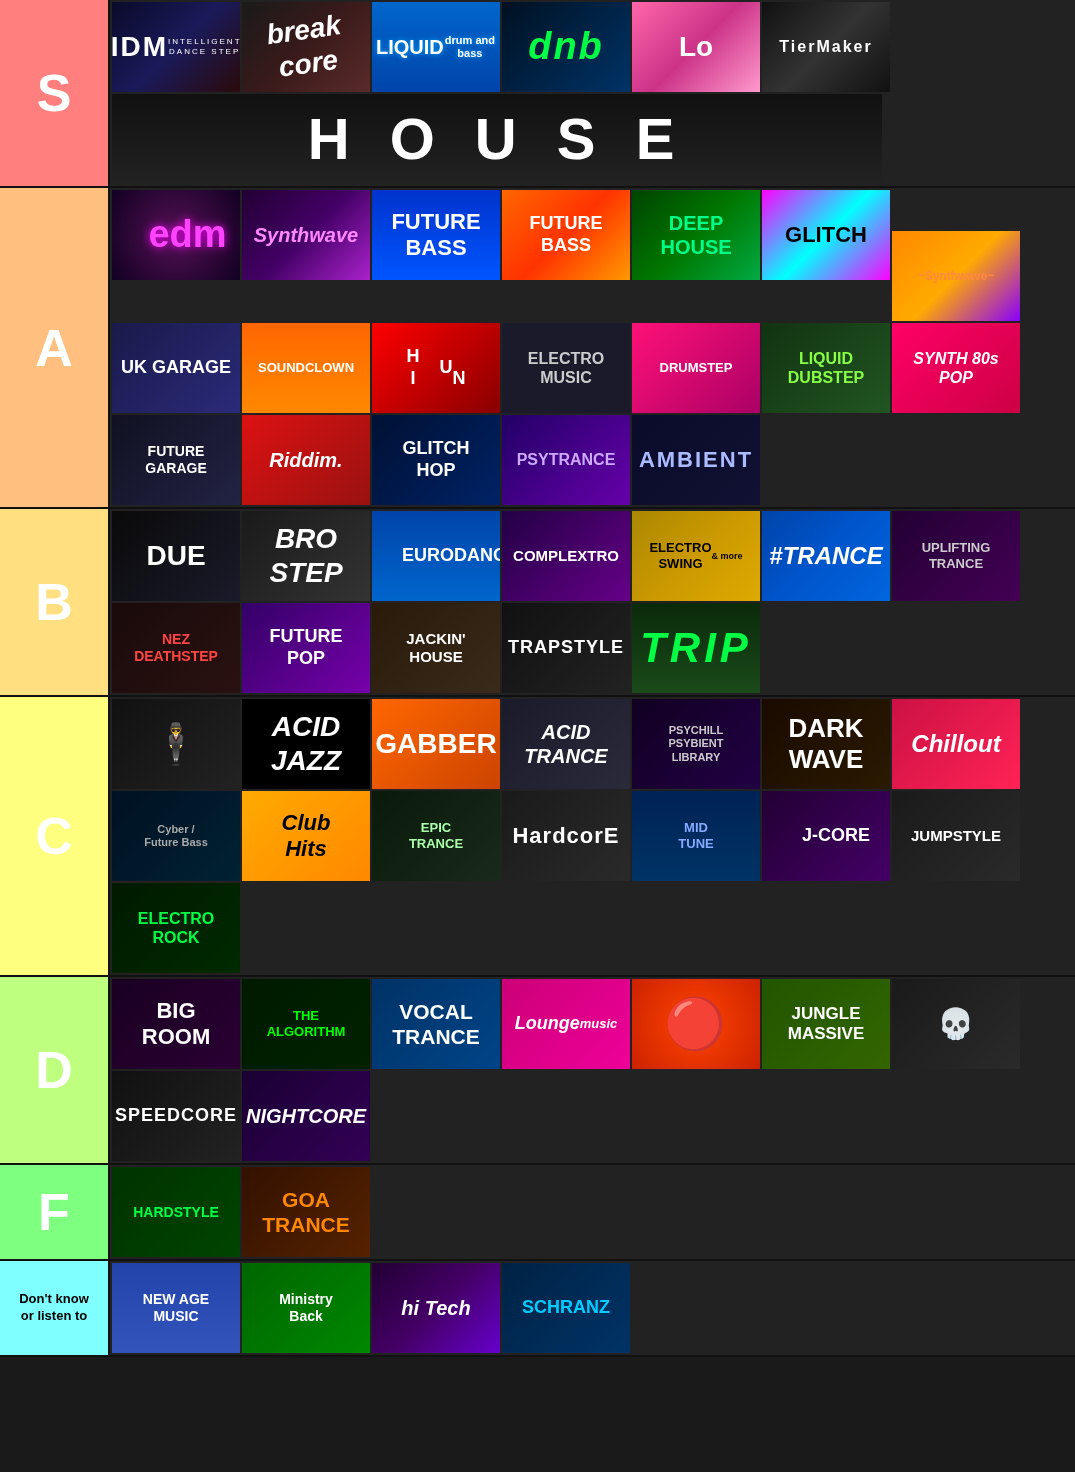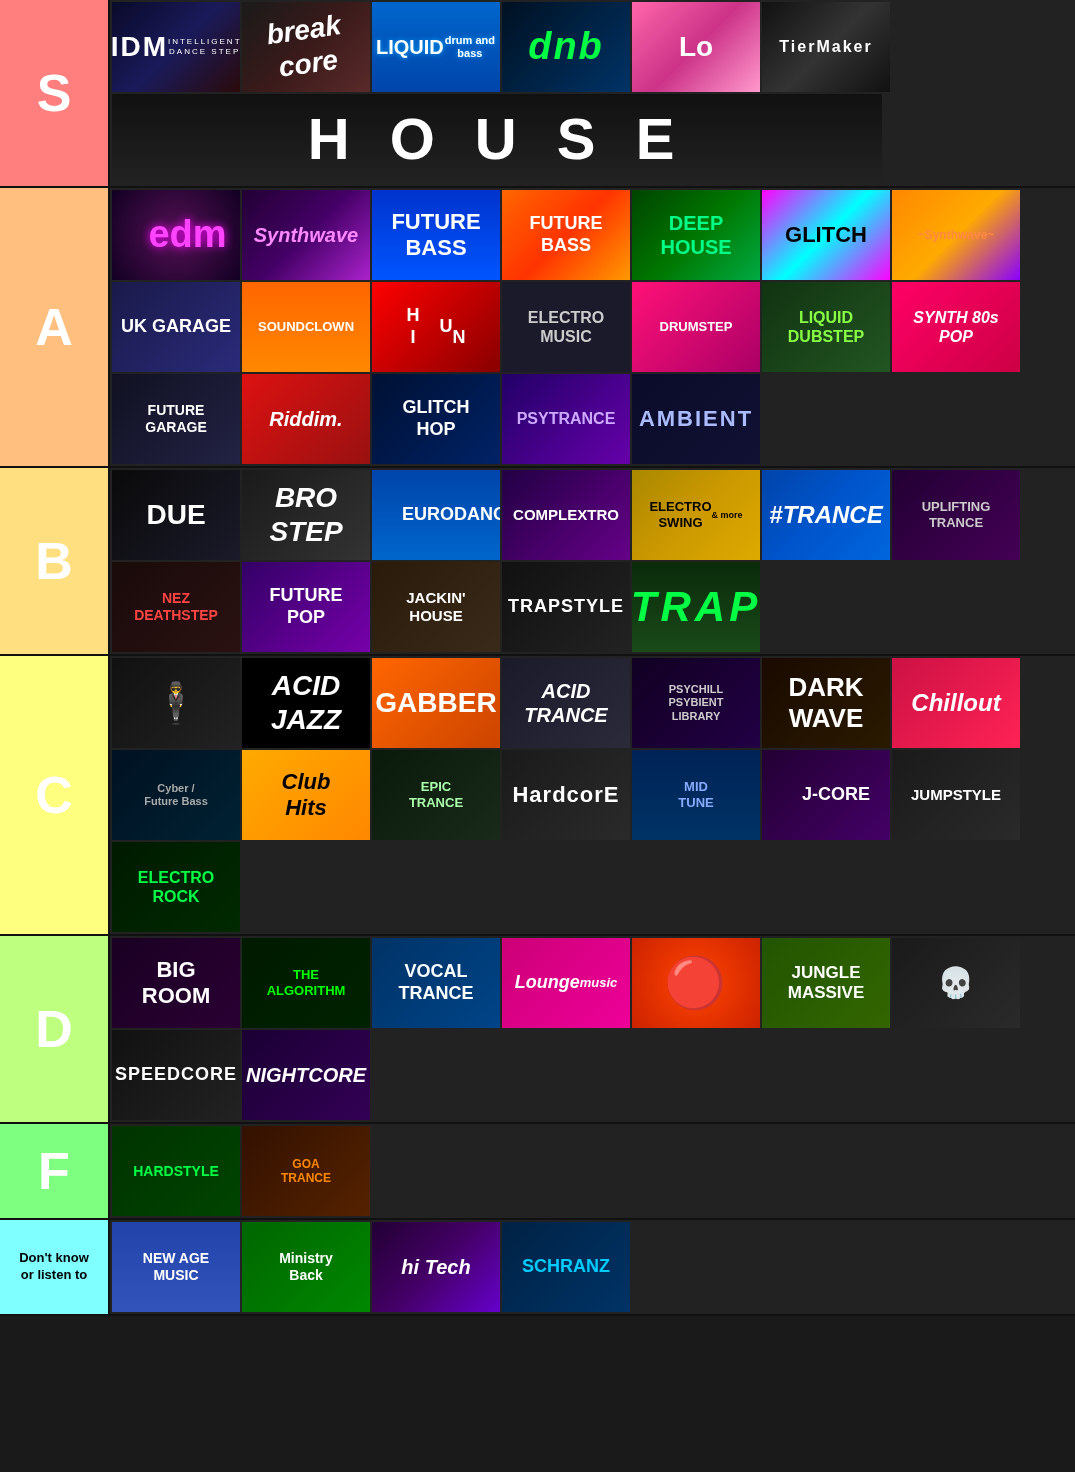--- a/index.html
+++ b/index.html
@@ -115,21 +115,21 @@
 
     .tile-deep-house { background: linear-gradient(135deg, #004400, #007700, #00aa44); }
     .tile-deep-house .tile-label { font-size: 18px; color: #00ff88; }
 
     .tile-glitch { background: linear-gradient(135deg, #ff00ff, #00ffff, #ff00ff); }
     .tile-glitch .tile-label { font-size: 22px; color: #000; }
 
     .tile-trip-hop { background: linear-gradient(180deg, #1a1a1a, #2a2a3a); }
     .tile-trip-hop .tile-label { font-size: 14px; }
 
-    .tile-synthwave2 { background: linear-gradient(135deg, #ff8800, #ffaa00, #8800ff); }
+    .tile-synthwave2 { background: linear-gradient(135deg, #ff8800, #ffaa00, #8800ff); margin-top: 41px; }
     .tile-synthwave2 .tile-label { font-size: 12px; }
 
     .tile-uk-garage { background: linear-gradient(135deg, #1a1a4a, #2a2a7a); }
     .tile-uk-garage .tile-label { font-size: 18px; }
 
     .tile-soundclown { background: linear-gradient(180deg, #ff6600, #ff8800); }
     .tile-soundclown .tile-label { font-size: 14px; color: #fff; }
 
     .tile-hun { background: linear-gradient(135deg, #ff0000, #880000); }
     .tile-hun .tile-label { font-size: 10px; }
@@ -410,21 +410,21 @@
         <div class="tile-label" style="font-size:18px;color:#fff">FUTURE<br>POP</div>
       </div>
       <div class="tile tile-jackin-house">
         <div class="tile-label" style="font-size:15px;color:#fff">JACKIN'<br>HOUSE</div>
       </div>
       <div class="tile tile-trapstyle">
         <div class="tile-label" style="font-size:18px;color:#fff;letter-spacing:1px">TRAPSTYLE</div>
       </div>
 
       <div class="tile tile-rave">
-        <div class="tile-label" style="font-size:42px;color:#00ff44;letter-spacing:4px;font-style:italic">TRAP</div>
+        <div class="tile-label" style="font-size:42px;color:#00ff44;letter-spacing:4px;font-style:italic">TRIP</div>
       </div>
     </div>
   </div>
 
   <div class="tier-row tier-c">
     <div class="tier-label">C</div>
     <div class="tier-items">
       <div class="tile" style="background:linear-gradient(135deg,#111,#222)">
         <div class="tile-label" style="font-size:40px">🕴</div>
       </div>
@@ -478,21 +478,21 @@
   <div class="tier-row tier-d">
     <div class="tier-label">D</div>
     <div class="tier-items">
       <div class="tile tile-big-room">
         <div class="tile-label" style="font-size:22px;color:#fff">BIG<br>ROOM</div>
       </div>
       <div class="tile tile-algorithm">
         <div class="tile-label" style="font-size:13px;color:#00ff00">THE<br>ALGORITHM</div>
       </div>
       <div class="tile tile-vocal-trance">
-        <div class="tile-label" style="font-size:18px;color:#fff">VOCAL<br>TRANCE</div>
+        <div class="tile-label" style="font-size:21px;color:#fff">VOCAL<br>TRANCE</div>
       </div>
       <div class="tile tile-lounge">
         <div class="tile-label" style="font-size:18px;color:#fff;font-style:italic">Lounge<br><span style="font-size:13px">music</span></div>
       </div>
       <div class="tile tile-orange-circle">
         <div class="tile-label" style="font-size:50px">🔴</div>
       </div>
       <div class="tile tile-jungle">
         <div class="tile-label" style="font-size:17px;color:#fff">JUNGLE<br>MASSIVE</div>
       </div>
@@ -509,21 +509,21 @@
     </div>
   </div>
 
   <div class="tier-row tier-f">
     <div class="tier-label">F</div>
     <div class="tier-items">
       <div class="tile tile-hardstyle">
         <div class="tile-label" style="font-size:14px;color:#00ff44">HARDSTYLE</div>
       </div>
       <div class="tile tile-goa-trance">
-        <div class="tile-label" style="font-size:12px;color:#ff8800">GOA<br>TRANCE</div>
+        <div class="tile-label" style="font-size:21px;color:#ff8800">GOA<br>TRANCE</div>
       </div>
     </div>
   </div>
 
   <div class="tier-row tier-dk">
     <div class="tier-label tier-dk" style="background:#7fffff;font-size:13px;color:#000;text-align:center;line-height:1.3;padding:4px">Don't know<br>or listen to</div>
     <div class="tier-items">
       <div class="tile tile-new-age">
         <div class="tile-label" style="font-size:14px;color:#fff">NEW AGE<br>MUSIC</div>
       </div>

